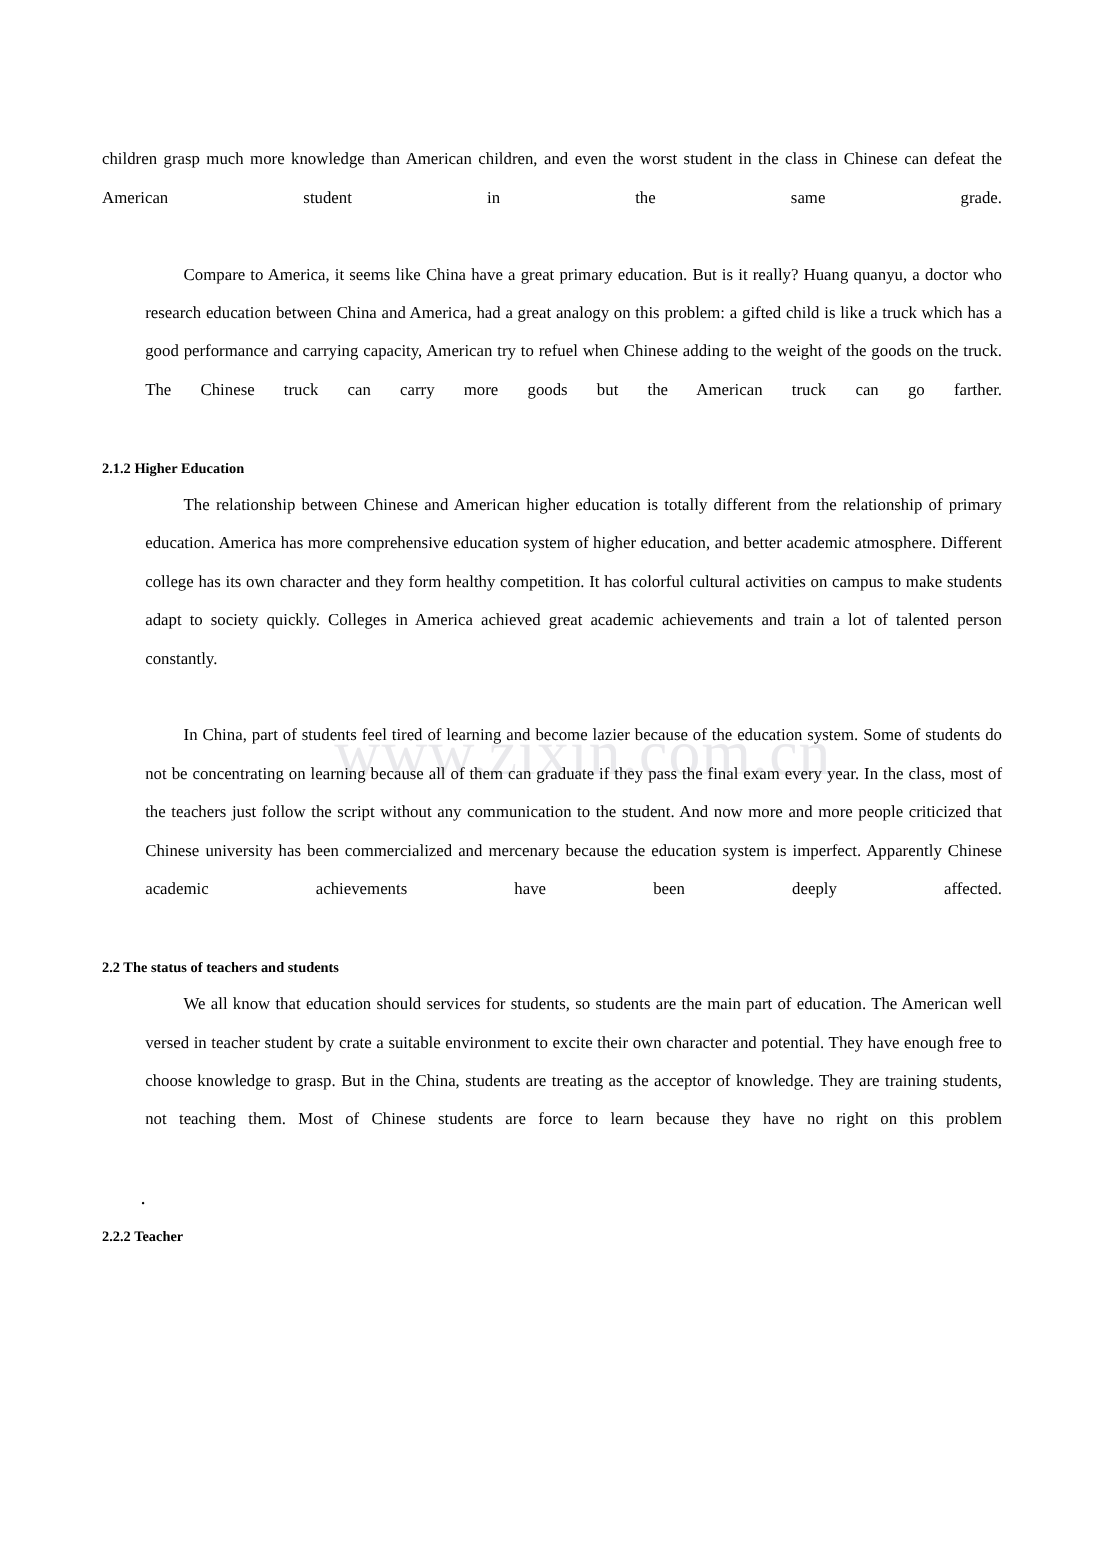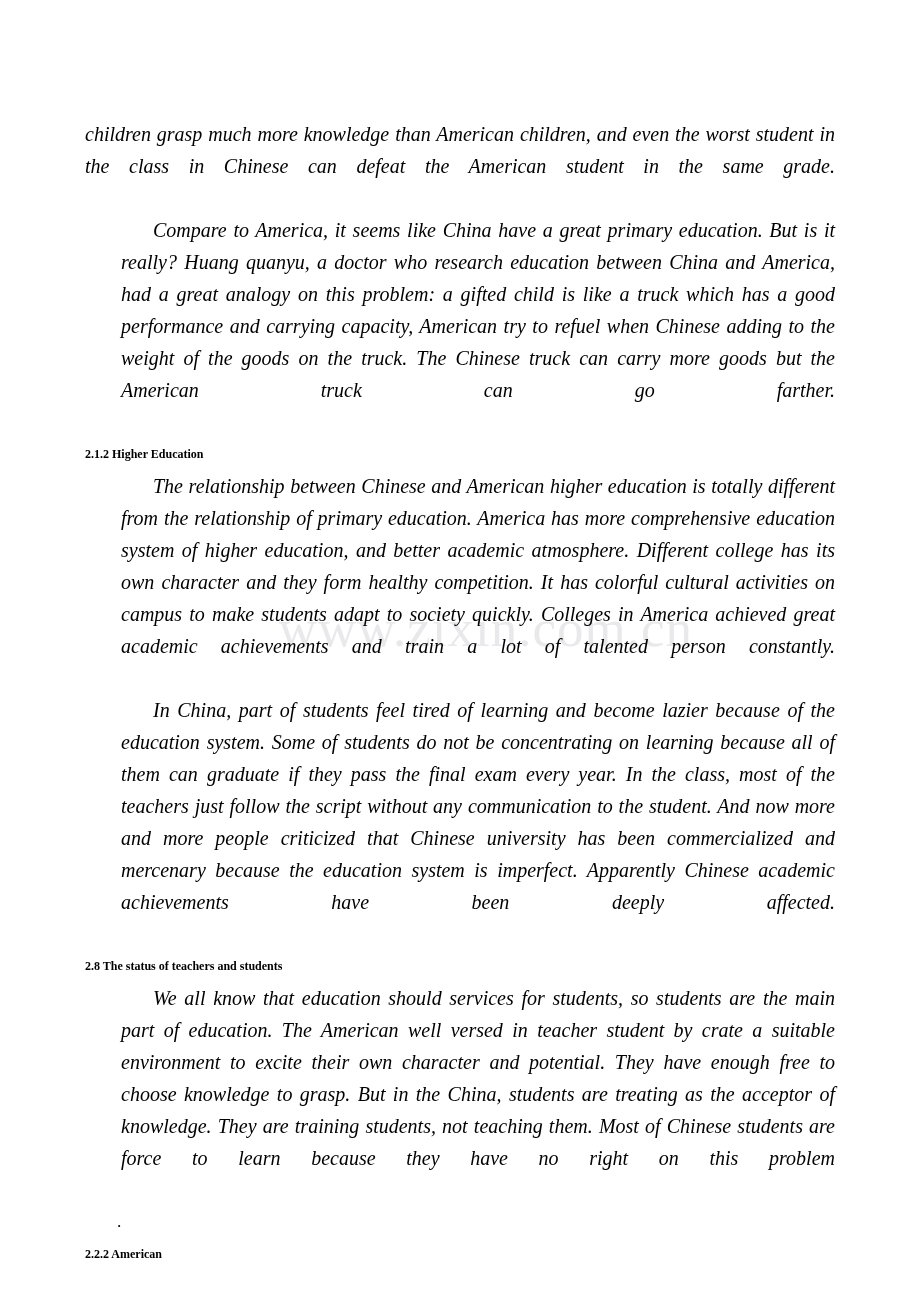--- a/index.html
+++ b/index.html
@@ -42,27 +42,26 @@
   .content {
     position: absolute;
     left: 85px;
     top: 118px;
     width: 750px;
     z-index: 2;
   }
 
   p.para {
     margin: 0;
-    font-size: 20px;
+    font-size: 14px;
     line-height: 32px;
     text-align: justify;
     text-justify: inter-word;
     text-indent: 0;
     word-spacing: 0px;
-    font-style: italic;
   }
   p.para.indent {
     text-indent: 32px;
     margin-left: 36px;
   }
   
   p.para:after {
     content: "";
     display: inline-block;
     width: 100%;
@@ -100,24 +99,24 @@
     <p class="para">children grasp much more knowledge than American children, and even the worst student in the class in Chinese can defeat the American student in the same grade.</p>
 
     <p class="para indent">Compare to America, it seems like China have a great primary education. But is it really? Huang quanyu, a doctor who research education between China and America, had a great analogy on this problem: a gifted child is like a truck which has a good performance and carrying capacity, American try to refuel when Chinese adding to the weight of the goods on the truck. The Chinese truck can carry more goods but the American truck can go farther.</p>
 
     <h3 class="heading gap-before">2.1.2 Higher Education</h3>
 
     <p class="para indent">The relationship between Chinese and American higher education is totally different from the relationship of primary education. America has more comprehensive education system of higher education, and better academic atmosphere. Different college has its own character and they form healthy competition. It has colorful cultural activities on campus to make students adapt to society quickly. Colleges in America achieved great academic achievements and train a lot of talented person constantly.</p>
 
     <p class="para indent">In China, part of students feel tired of learning and become lazier because of the education system. Some of students do not be concentrating on learning because all of them can graduate if they pass the final exam every year. In the class, most of the teachers just follow the script without any communication to the student. And now more and more people criticized that Chinese university has been commercialized and mercenary because the education system is imperfect. Apparently Chinese academic achievements have been deeply affected.</p>
 
-    <h3 class="heading gap-before">2.8 The status of teachers and students</h3>
+    <h3 class="heading gap-before">2.2 The status of teachers and students</h3>
 
 
     <p class="para indent">We all know that education should services for students, so students are the main part of education. The American well versed in teacher student by crate a suitable environment to excite their own character and potential. They have enough free to choose knowledge to grasp. But in the China, students are treating as the acceptor of knowledge. They are training students, not teaching them. Most of Chinese students are force to learn because they have no right on this problem</p>
 
     <p class="lone-mark">.</p>
 
-    <h3 class="heading">2.2.2 American</h3>
+    <h3 class="heading">2.2.2 Teacher</h3>
 
 
   </div>
 </div>
 
 </body></html>

